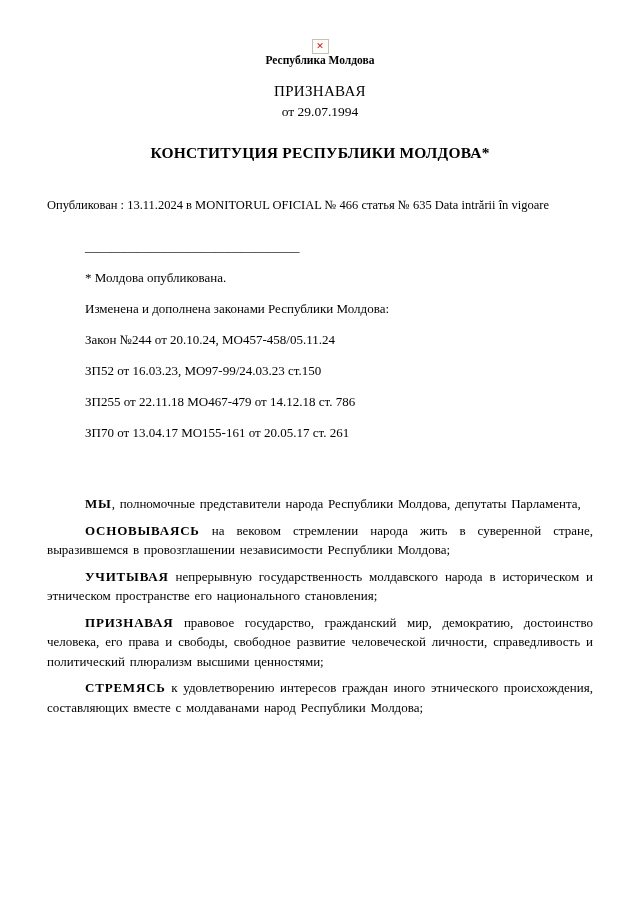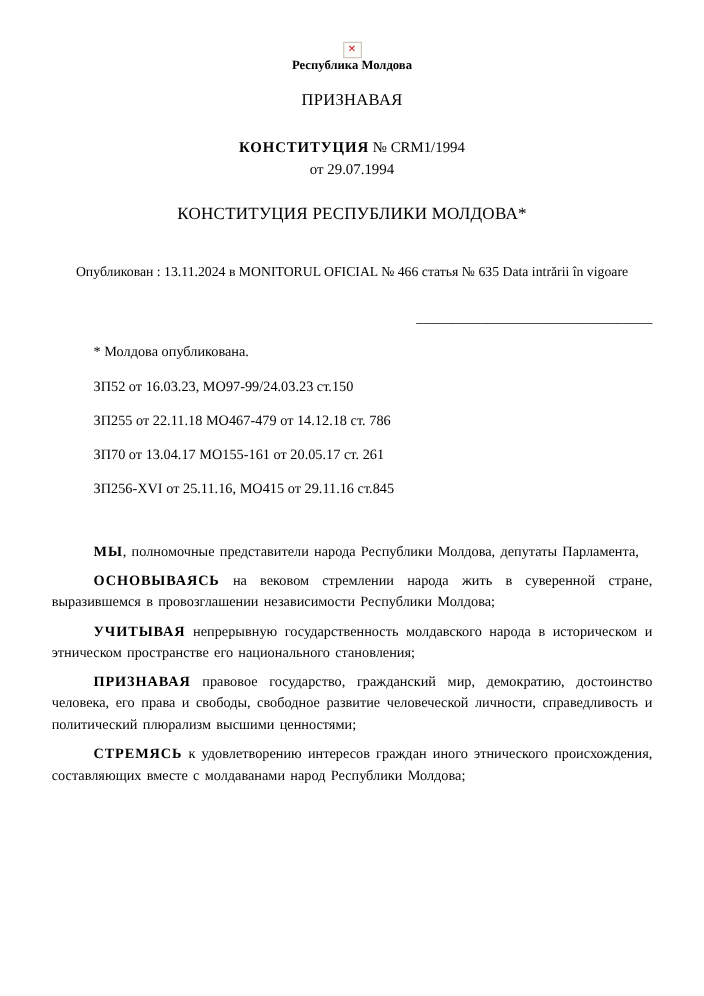--- a/index.html
+++ b/index.html
@@ -27,29 +27,29 @@
     color: #cc1111;
     font-size: 9px;
     font-weight: bold;
     font-family: "DejaVu Sans", sans-serif;
     line-height: 1;
   }
   .org   { font-weight: bold; font-size: 11.5px; }
   .institution { font-size: 15px; margin-top: 17px; letter-spacing: 0.3px; }
   .doc-line { font-size: 13.5px; margin-top: 26px; }
   .doc-date { font-size: 13.5px; margin-top: 4px; }
-  .title { font-size: 15.5px; font-weight: normal; margin-top: 24px; letter-spacing: 0.2px; }
+  .title { font-size: 15.5px; font-weight: bold; margin-top: 24px; letter-spacing: 0.2px; }
 
-  .pub { font-size: 12.5px; margin-top: 36px; text-align: center; }
+  .pub { font-size: 12.5px; margin-top: 36px; text-align: left; }
 
   .block { margin-left: 38px; margin-top: 24px; }
   .block p { font-size: 13px; line-height: 19px; margin-bottom: 12px; white-space: nowrap; }
-  .sep { letter-spacing: 0; text-align: right; }
+  .sep { letter-spacing: 0; }
 
-  .preamble { margin-top: 38px; }
+  .preamble { margin-top: 52px; }
   .preamble p {
     font-size: 13px;
     line-height: 19.5px;
     text-align: justify;
     text-indent: 38px;
     margin-bottom: 7px;
     word-spacing: 1.5px;
   }
   .b { font-weight: bold; letter-spacing: 0.8px; }
 </style>
@@ -57,36 +57,34 @@
 <body>
 
 <div class="page">
 
   <div class="header">
     <span class="broken-img">
       <span class="glyph">✕</span>
     </span>
     <div class="org">Республика Молдова</div>
     <div class="institution">ПРИЗНАВАЯ</div>
-    <div class="doc-line">
-      <span class="b">КОНСТИТУЦИЯ</span><span> № CRM1/1994</span>
-    </div>
     <div class="doc-date">от 29.07.1994</div>
     <div class="title">КОНСТИТУЦИЯ РЕСПУБЛИКИ МОЛДОВА*</div>
   </div>
 
   <p class="pub">Опубликован : 13.11.2024 в MONITORUL OFICIAL № 466 статья № 635 Data intrării în vigoare</p>
 
   <div class="block">
     <p class="sep">_________________________________</p>
     <p>* Молдова опубликована.</p>
+    <p>Изменена и дополнена законами Республики Молдова:</p>
+    <p>Закон №244 от 20.10.24, МО457-458/05.11.24</p>
     <p>ЗП52 от 16.03.23, МО97-99/24.03.23 ст.150</p>
     <p>ЗП255 от 22.11.18 МО467-479 от 14.12.18 ст. 786</p>
     <p>ЗП70 от 13.04.17 МО155-161 от 20.05.17 ст. 261</p>
-    <p>ЗП256-XVI от 25.11.16, МО415 от 29.11.16 ст.845</p>
   </div>
 
   <div class="preamble">
     <p>
       <span class="b">МЫ</span><span>, полномочные представители народа Республики Молдова, депутаты Парламента,</span>
     </p>
     <p>
       <span class="b">ОСНОВЫВАЯСЬ</span><span> на вековом стремлении народа жить в суверенной стране, выразившемся в провозглашении независимости Республики Молдова;</span>
     </p>
     <p>

